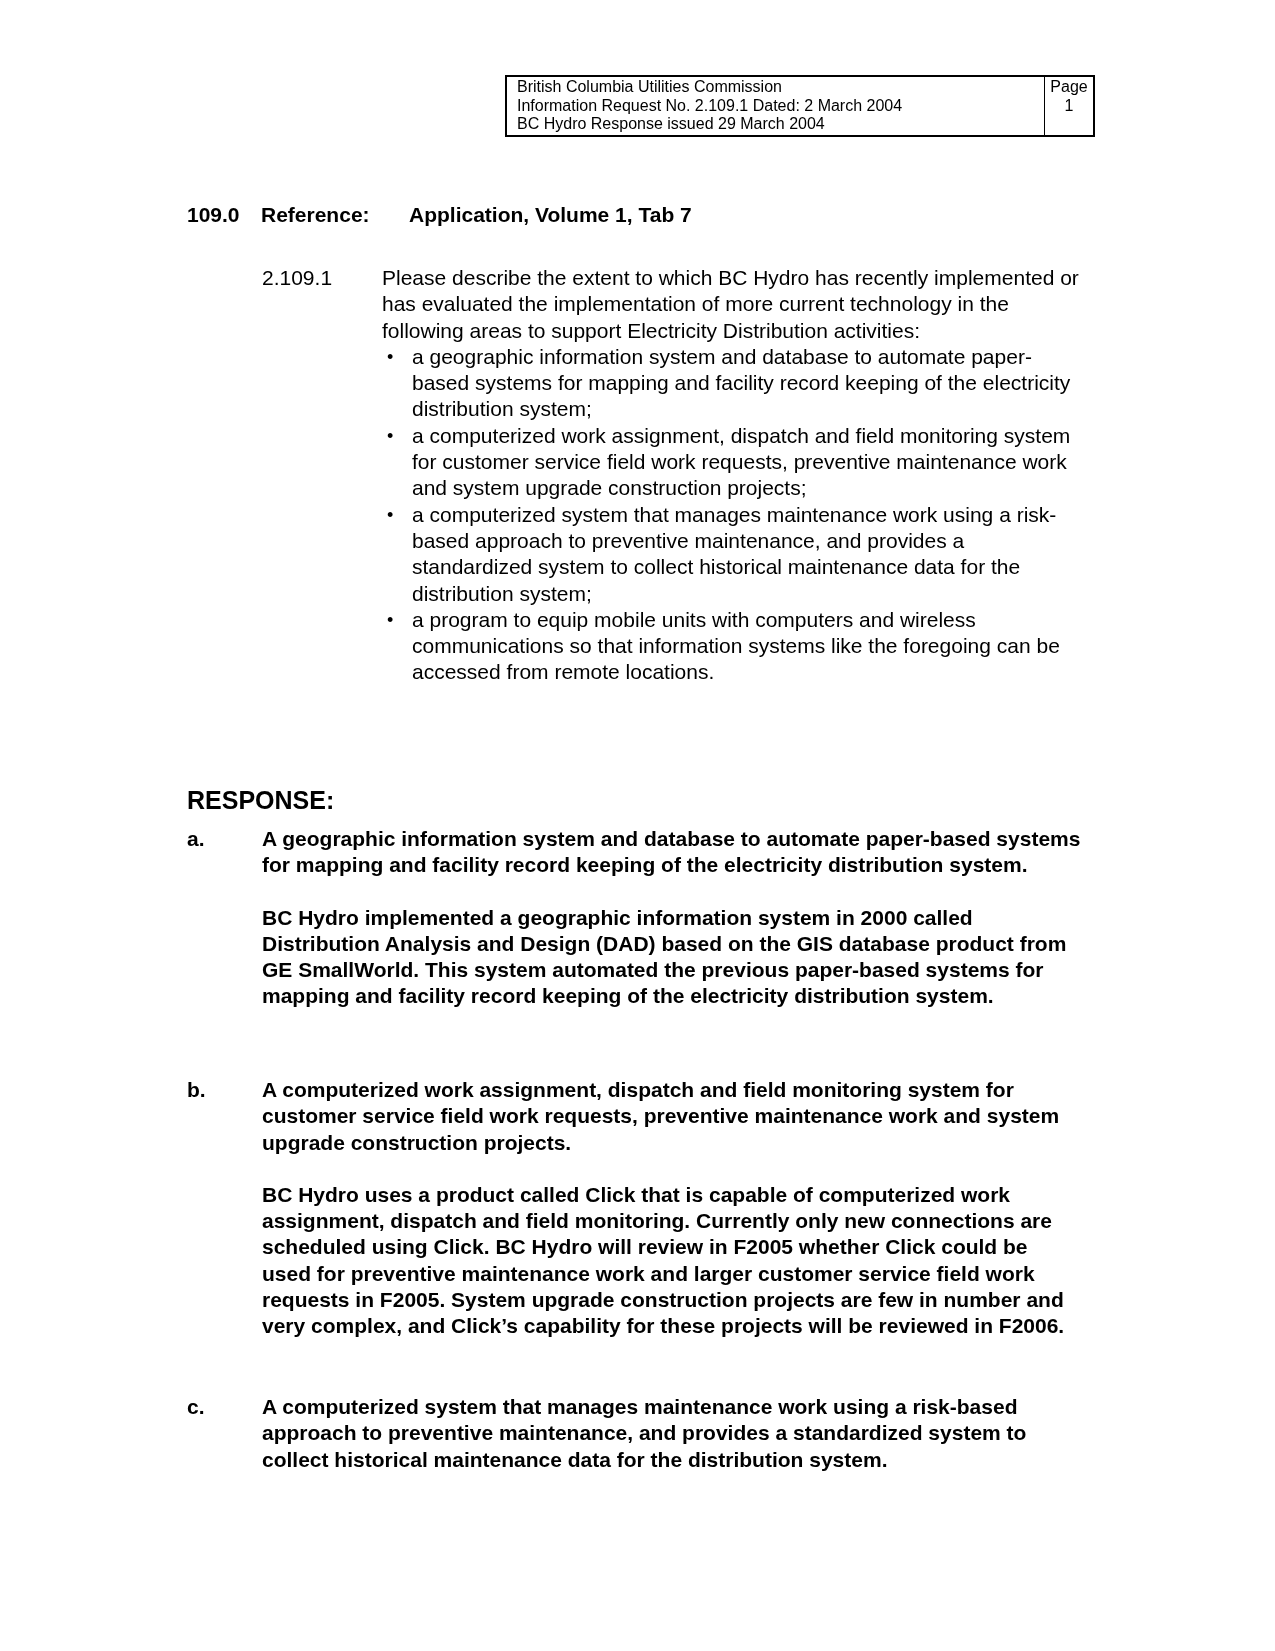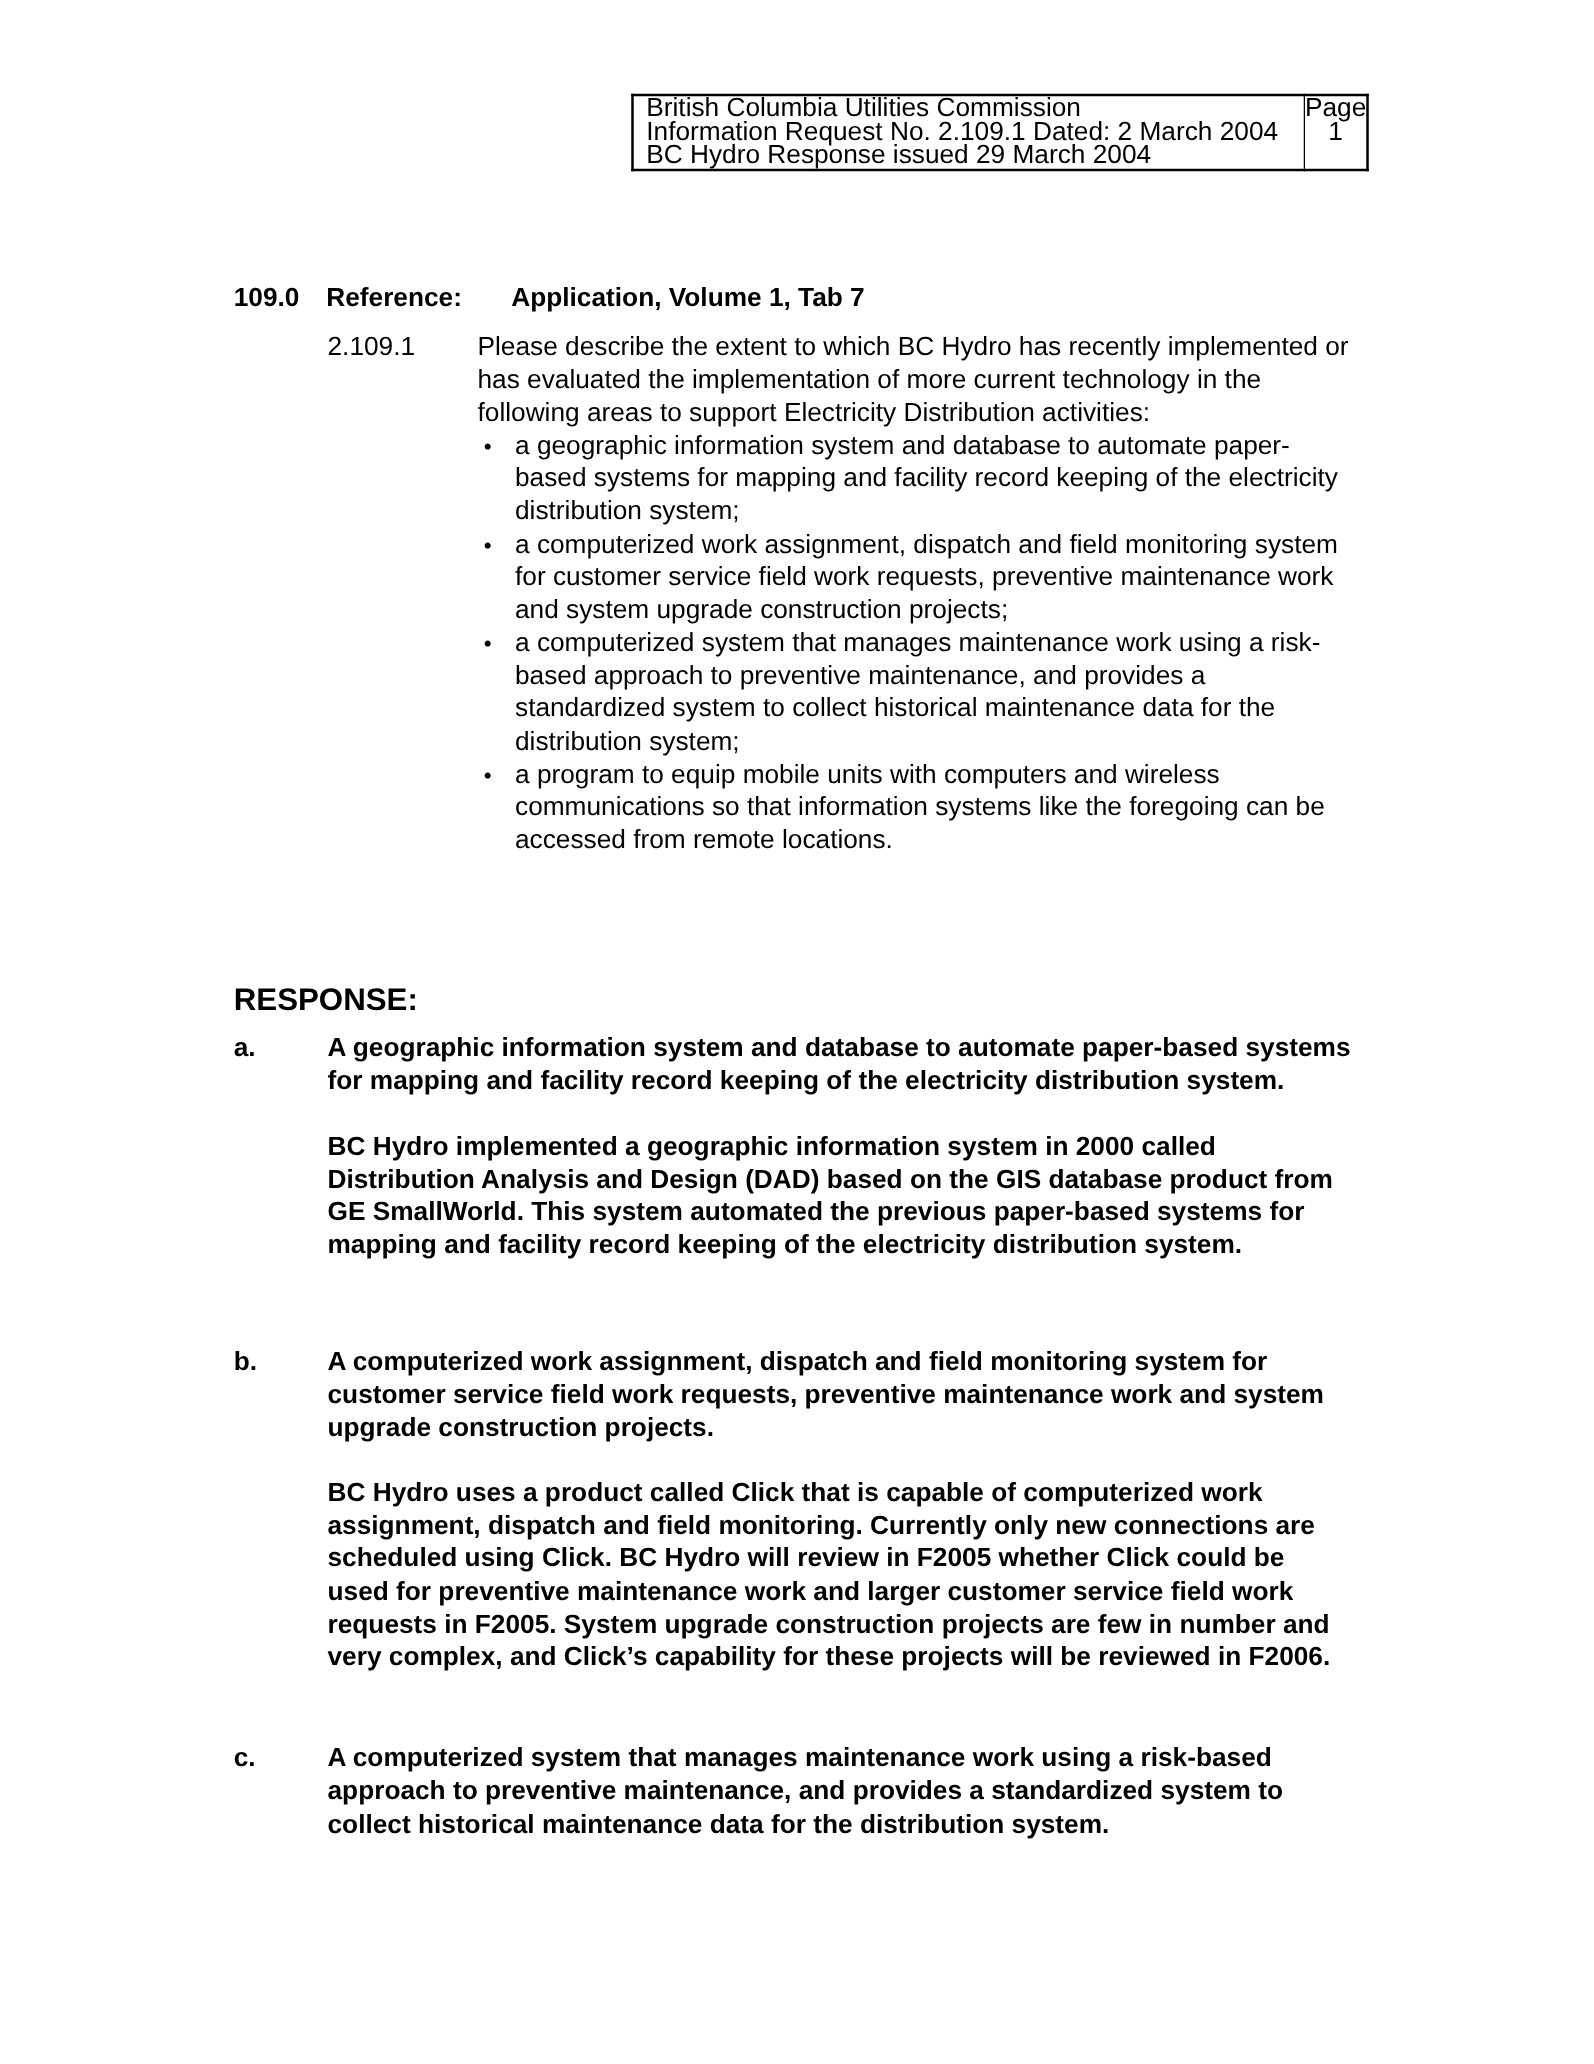--- a/index.html
+++ b/index.html
@@ -3,29 +3,29 @@
 <meta charset="utf-8">
 <style>
   html, body { margin: 0; padding: 0; background: #ffffff; }
   body {
     width: 1275px; height: 1651px; position: relative; overflow: hidden;
     font-family: "Liberation Sans", sans-serif; color: #000;
   }
   .hdr-table {
     position: absolute; left: 505px; top: 75px; width: 590px;
     border: 2px solid #000; border-collapse: collapse;
-    font-size: 21px; line-height: 18.5px;
+    font-size: 16px; line-height: 18.5px;
   }
   .hdr-table td { border: 1.5px solid #000; vertical-align: top; padding: 1px 10px 1px 10px; }
   .hdr-table td.page-cell { width: 48px; text-align: center; padding: 1px 0; }
   .heading {
     position: absolute; left: 187px; top: 203px;
     font-size: 21px; font-weight: bold; white-space: nowrap;
   }
-  .heading .num { display: inline-block; width: 74px; margin-top: 24px; }
+  .heading .num { display: inline-block; width: 74px; }
   .heading .ref { display: inline-block; width: 148px; }
   .question {
     position: absolute; left: 262px; top: 265px; width: 820px;
     font-size: 21px; line-height: 26.3px;
   }
   .question .qnum { position: absolute; left: 0; top: 0; }
   .question .qbody { margin-left: 120px; }
   .bullets { list-style: none; margin: 0; padding: 0; }
   .bullets li { position: relative; padding-left: 30px; }
   .bullets li .dot { position: absolute; left: 5px; top: 0; font-size: 18px; }

